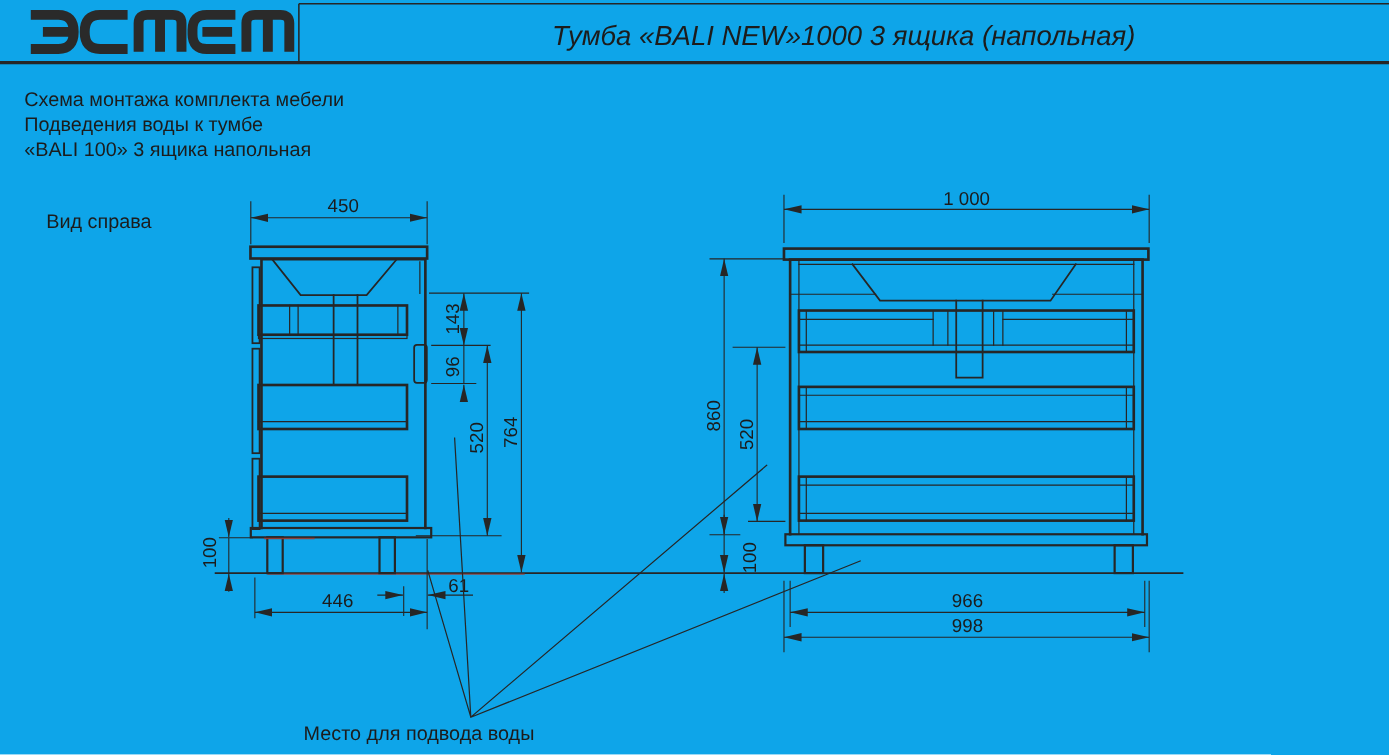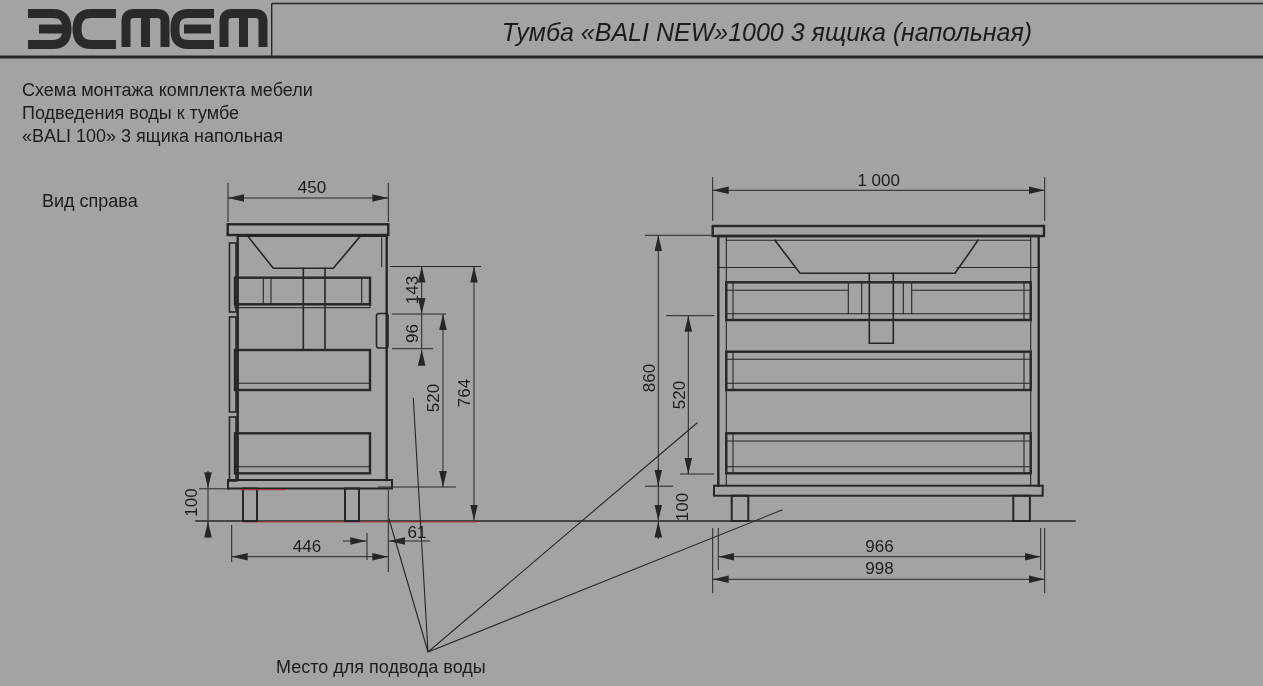--- a/index.html
+++ b/index.html
@@ -1,16 +1,16 @@
 <!DOCTYPE html>
 <html><head>
 <meta charset="utf-8">
 <style>
   html,body{margin:0;padding:0;background:#ffffff;}
-  .page{position:relative;width:1263px;height:686px;background:#a3a3a3;overflow:hidden;}
+  .page{position:relative;width:1263px;height:686px;background:#0ea5e9;overflow:hidden;}
   svg{display:block;}
   svg text{fill:#1c1c1c;font-family:"Liberation Sans","DejaVu Sans",sans-serif;font-size:17px;}
   text.lbl{font-size:18px;}
   text.title{font-size:25px;font-style:italic;}
   .o{stroke:#262626;stroke-width:2.4;fill:none;stroke-linecap:square;}
   .o2{stroke:#262626;stroke-width:2;fill:none;stroke-linecap:square;}
   .m{stroke:#262626;stroke-width:1.6;fill:none;stroke-linecap:square;}
   .t{stroke:#262626;stroke-width:1.1;fill:none;stroke-linecap:square;}
   .dim{stroke:#262626;stroke-width:1;fill:none;}
   .hd{stroke:#262626;fill:none;}

